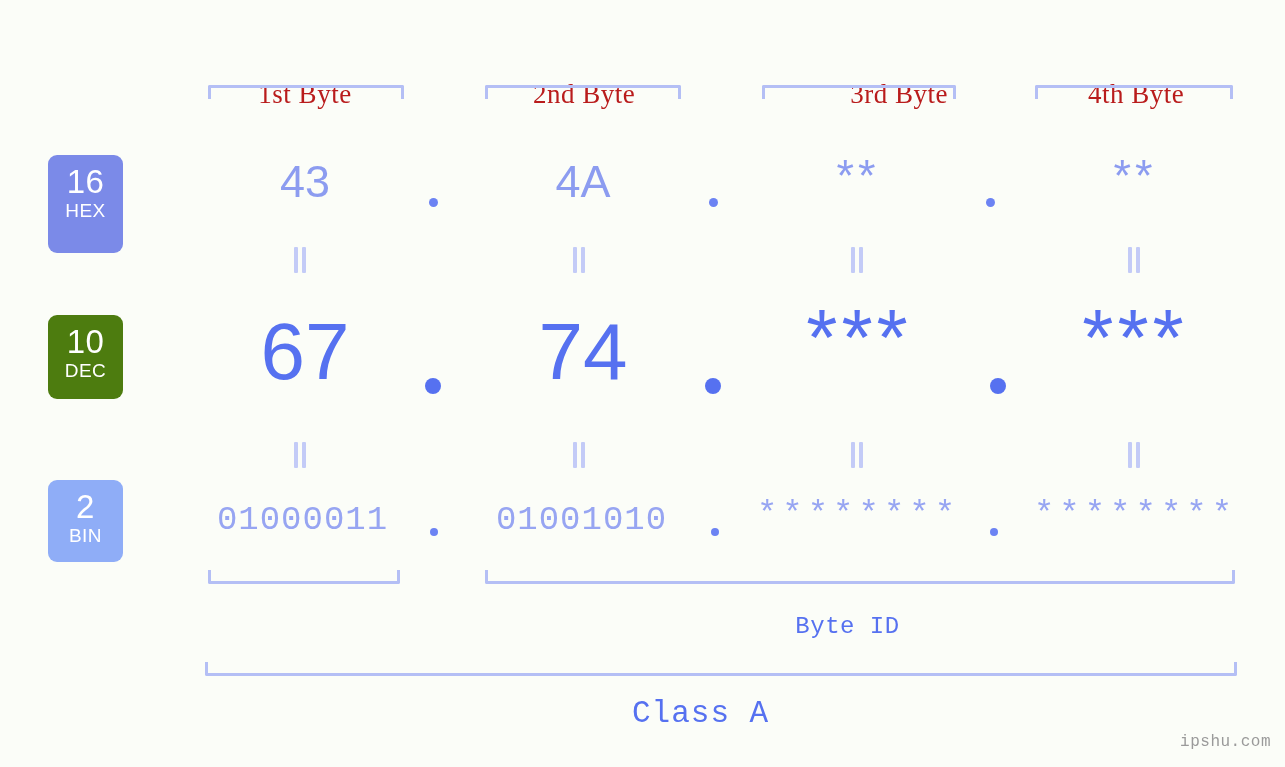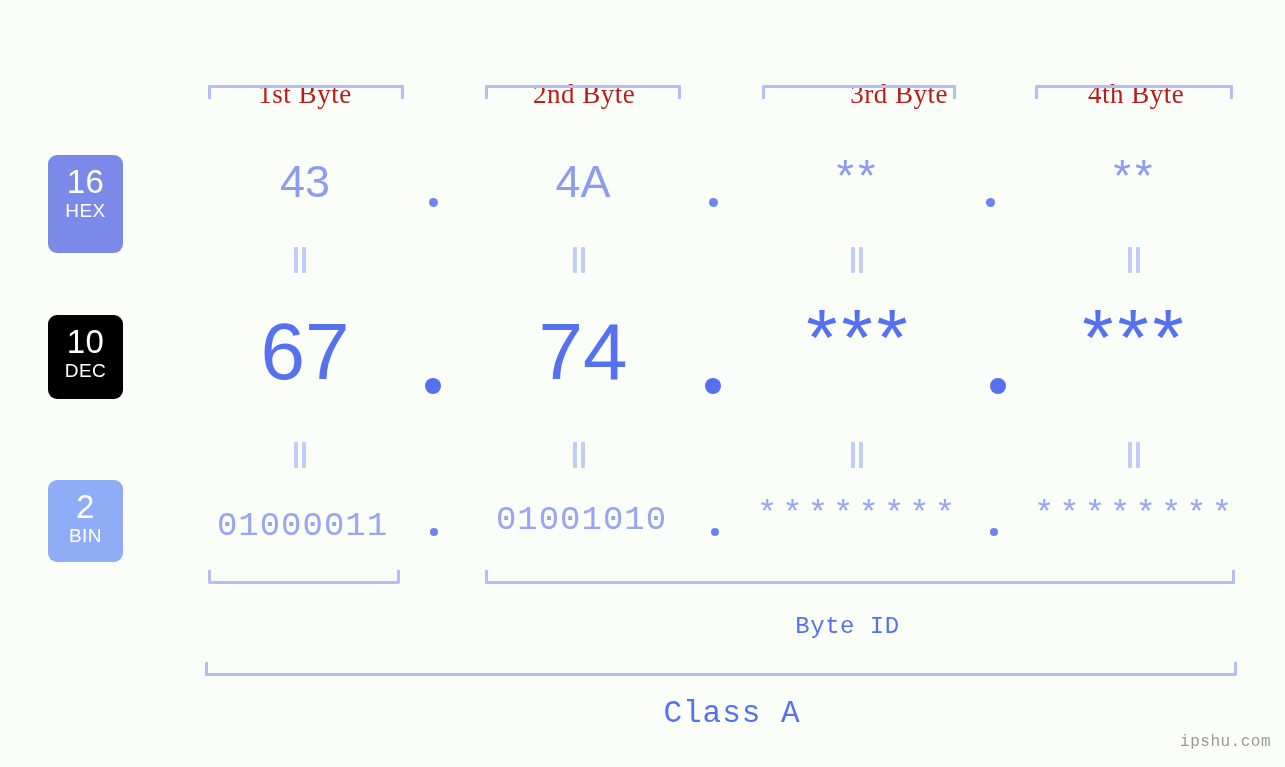--- a/index.html
+++ b/index.html
@@ -141,21 +141,21 @@
     text-align: center;
     font-size: 24px;
     line-height: 30px;
     color: #5671f0;
     font-family: "Liberation Mono", "DejaVu Sans Mono", monospace;
     white-space: nowrap;
     letter-spacing: 0.5px;
   }
   .class-label {
     position: absolute;
-    text-align: center;
+    text-align: left;
     font-size: 31px;
     line-height: 38px;
     color: #5671f0;
     font-family: "Liberation Mono", "DejaVu Sans Mono", monospace;
     white-space: nowrap;
     letter-spacing: 1px;
   }
   .watermark {
     position: absolute;
     right: 14px;
@@ -205,21 +205,21 @@
     </div>
   <div class="eq" style="left:851px;top:247px;">
       <i class="a"></i>
       <i class="b"></i>
     </div>
   <div class="eq" style="left:1128px;top:247px;">
       <i class="a"></i>
       <i class="b"></i>
     </div>
 
-  <div class="badge" style="top:315px;height:84px;background:#000000;">
+  <div class="badge" style="top:315px;height:84px;background:#4d7c0f;">
     <span class="num">10</span>
     <span class="nm">DEC</span>
   </div>
   <div class="row-dec">
     <div class="val" style="left:205px;top:306px;width:200px;">67</div>
     <div class="dot dec" style="left:425px;top:378px;"></div>
     <div class="val" style="left:483px;top:306px;width:200px;">74</div>
     <div class="dot dec" style="left:705px;top:378px;"></div>
     <div class="val stars" style="left:756px;top:292px;width:206px;">***</div>
     <div class="dot dec" style="left:990px;top:378px;"></div>
@@ -241,21 +241,21 @@
   <div class="eq" style="left:1128px;top:442px;">
       <i class="a"></i>
       <i class="b"></i>
     </div>
 
   <div class="badge" style="top:480px;height:82px;background:#8fadf7;">
     <span class="num">2</span>
     <span class="nm">BIN</span>
   </div>
   <div class="row-bin">
-    <div class="val" style="left:200px;top:500px;width:205px;margin-top:6px;">01000011</div>
+    <div class="val" style="left:200px;top:500px;width:205px;">01000011</div>
     <div class="dot bin" style="left:430px;top:528px;"></div>
     <div class="val" style="left:479px;top:500px;width:205px;">01001010</div>
     <div class="dot bin" style="left:711px;top:528px;"></div>
     <div class="val stars" style="left:753px;top:494px;width:211px;">********</div>
     <div class="dot bin" style="left:990px;top:528px;"></div>
     <div class="val stars" style="left:1030px;top:494px;width:211px;">********</div>
   </div>
 
   <div class="bracket-up" style="left:208px;top:570px;width:192px;"></div>
   <div class="bracket-up" style="left:485px;top:570px;width:750px;"></div>

